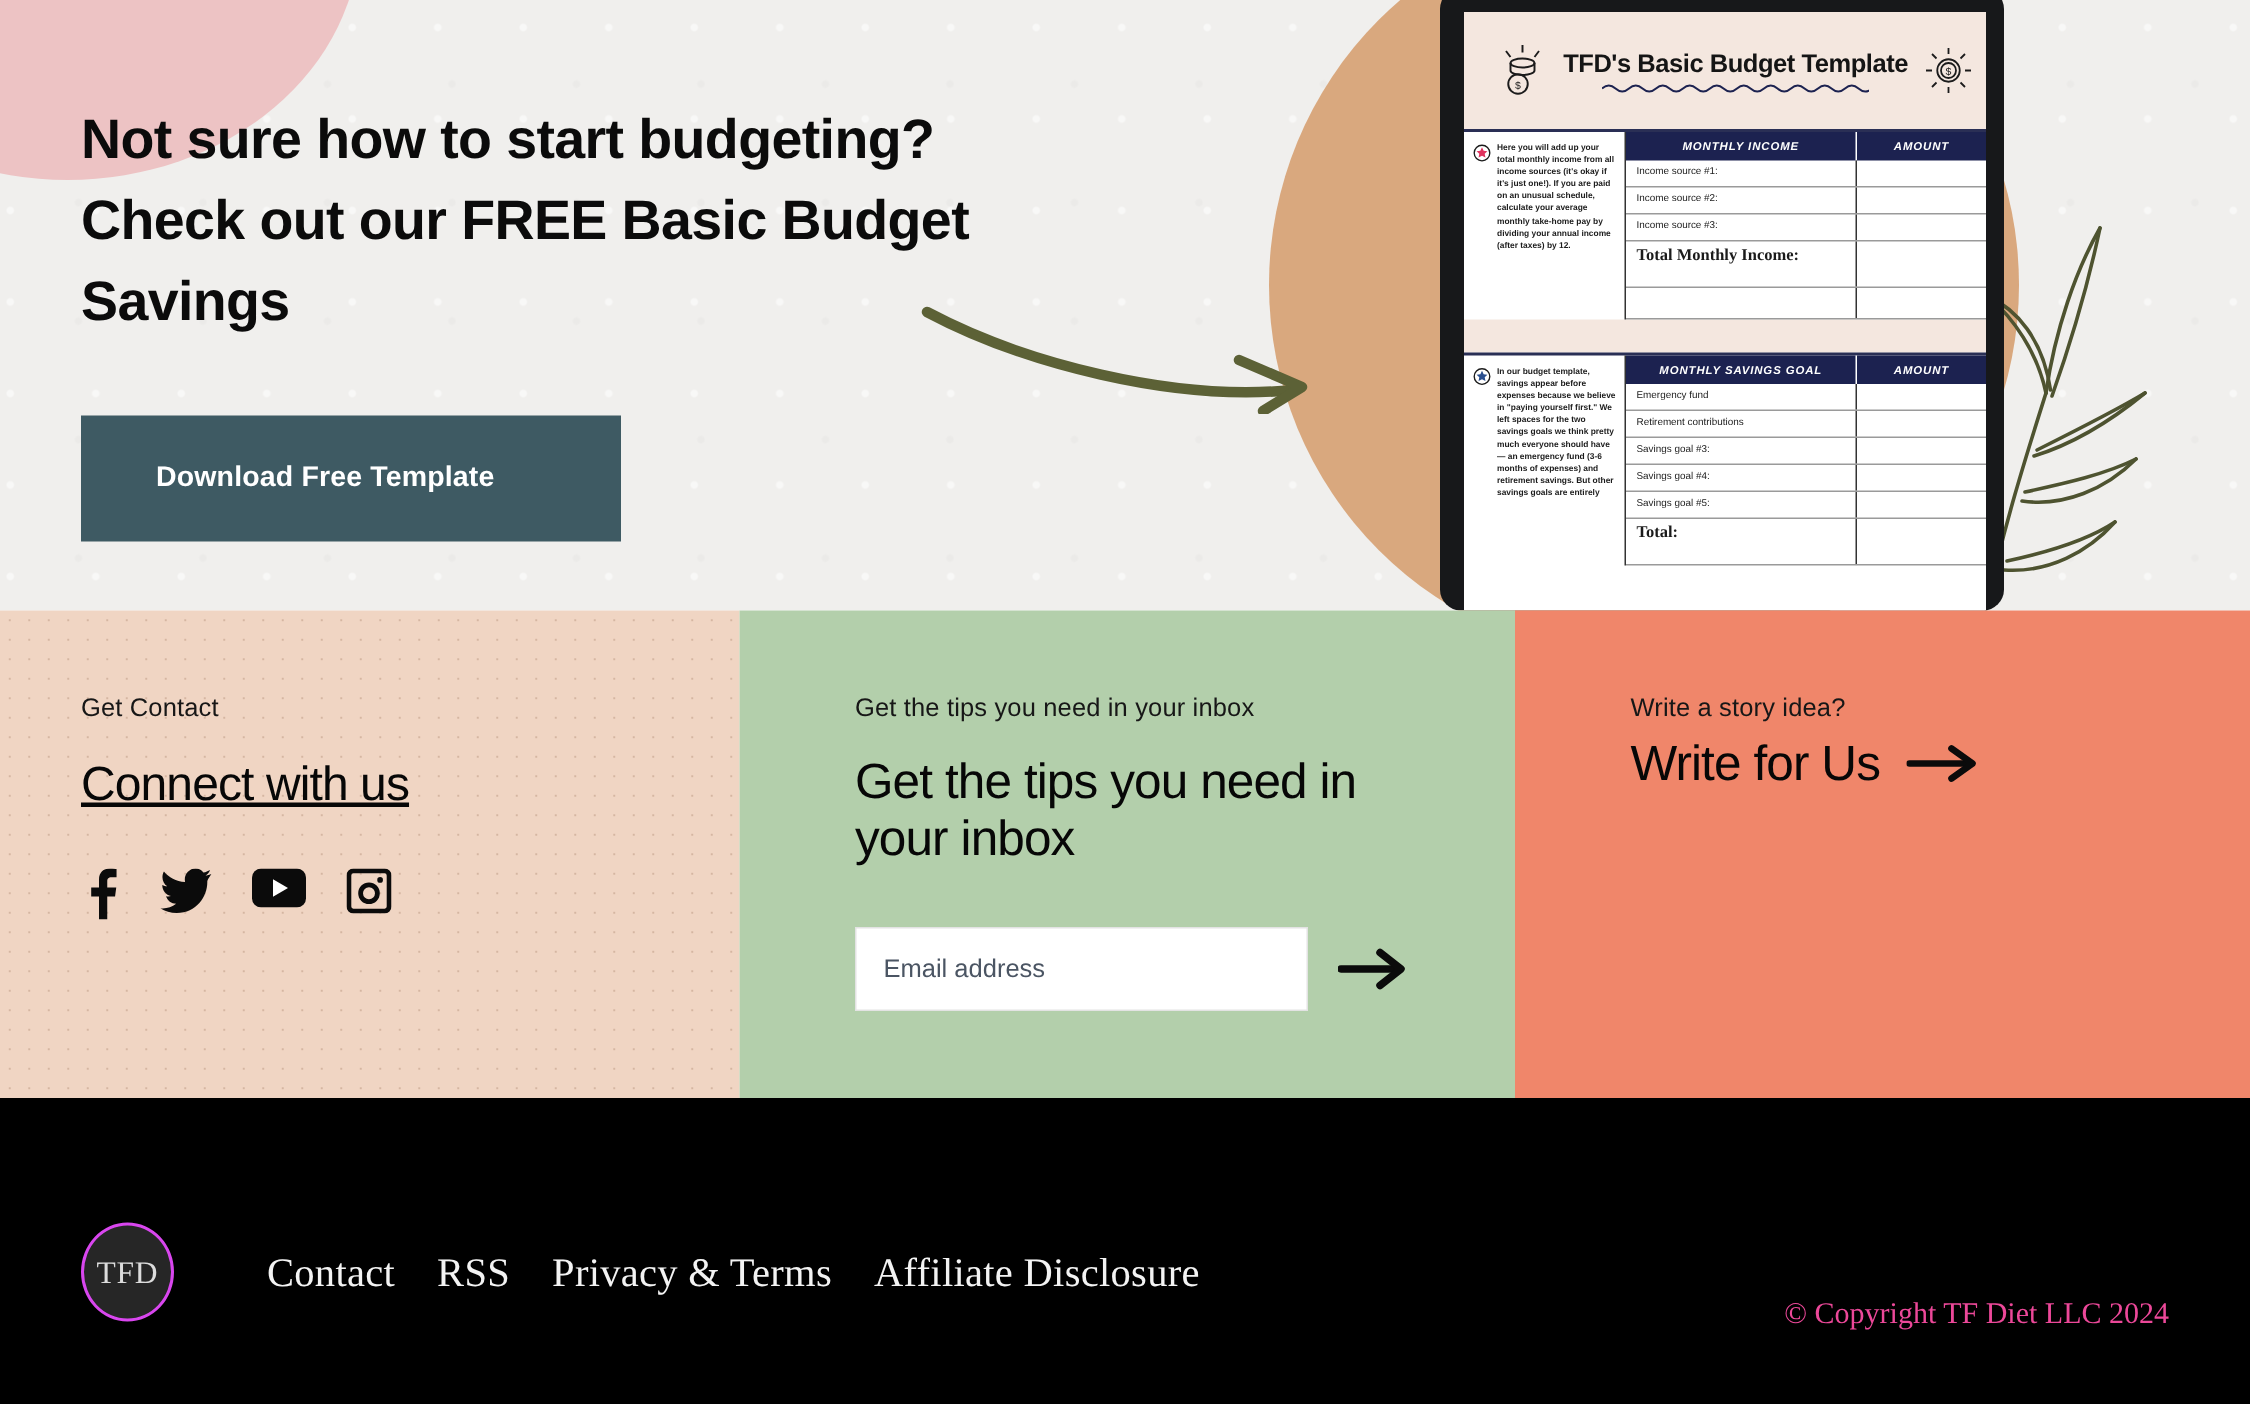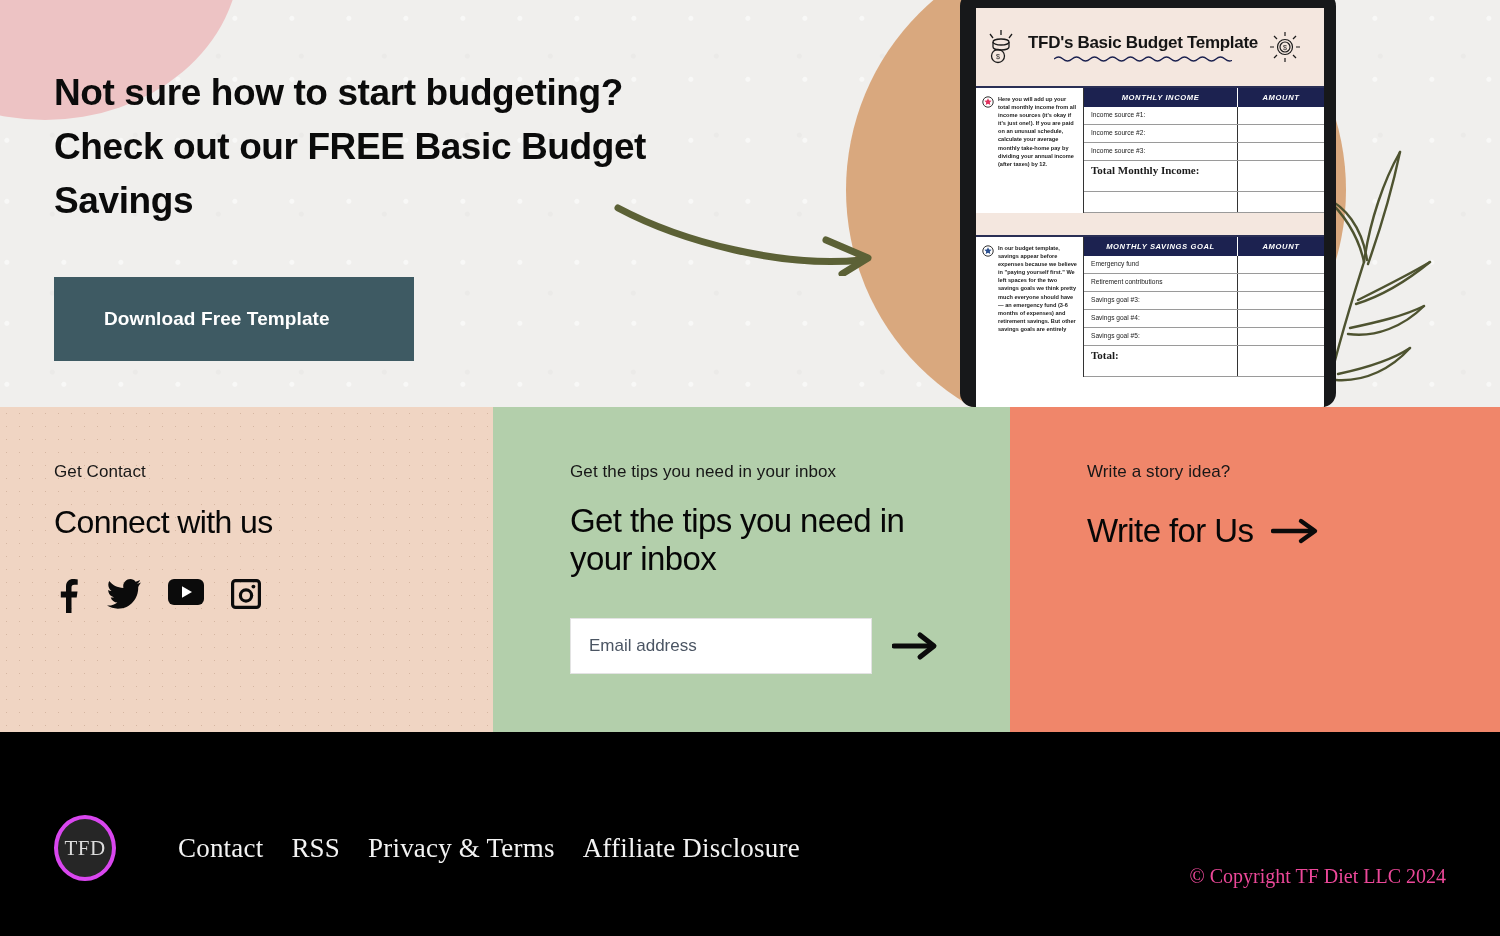--- a/index.html
+++ b/index.html
@@ -71,21 +71,21 @@
     overflow: hidden;
   }
   .doc {
     width: 100%; height: 100%;
     background: #ffffff;
     overflow: hidden;
   }
   .doc-head {
     background: #f4e7df;
     height: 78px;
-    display: flex; align-items: center; justify-content: flex-start;
+    display: flex; align-items: center; justify-content: flex-end;
     gap: 12px; padding: 0 10px;
   }
   .doc-title { font-size: 17px; font-weight: 800; color: #151515; letter-spacing: -.3px; }
   .doc-title-wrap { display: flex; flex-direction: column; align-items: center; }
   .squiggle { width: 178px; height: 7px; margin-top: 2px; }
 
   .doc-section { display: flex; border-top: 2px solid #2a2f55; }
   .doc-note {
     width: 108px; flex: 0 0 108px;
     padding: 7px 6px 8px 6px;
@@ -127,55 +127,55 @@
     background-size: 13px 13px;
     pointer-events: none;
   }
   .panel-news { left: 493px; width: 517px; background: #b3cfab; }
   .panel-write { left: 1010px; width: 490px; background: #f0866a; }
 
   .eyebrow { font-size: 17px; color: #171717; letter-spacing: .1px; }
   .panel-h { font-size: 32px; font-weight: 400; color: #070707; letter-spacing: -.6px; line-height: 37px; }
 
   .social-inner { position: absolute; left: 54px; top: 55px; }
-  .social-inner .panel-h { margin-top: 22px; }
+  .social-inner .panel-h { margin-top: 22px; text-decoration: underline; }
   .social-icons { display: flex; gap: 27px; margin-top: 38px; }
   .social-icons a { display: block; line-height: 0; }
 
   .news-inner { position: absolute; left: 570px; top: 55px; width: 400px; }
   .news-inner .panel-h { margin-top: 20px; font-size: 33px; line-height: 38px; }
   .news-form { display: flex; align-items: center; gap: 20px; margin-top: 40px; }
   .email-input {
     width: 302px; height: 56px;
     background: #ffffff; border: 1px solid #e3e3e3;
     font-family: "Liberation Sans", sans-serif;
     font-size: 17px; color: #000000; padding: 0 18px;
   }
   .email-input::placeholder { color: #4b5563; }
   .submit-arrow { background: none; border: none; cursor: pointer; line-height: 0; padding: 0; }
 
   .write-inner { position: absolute; left: 1087px; top: 55px; }
   .write-link {
     display: flex; align-items: center; gap: 18px;
-    margin-top: 30px; text-decoration: none; color: #070707;
+    margin-top: 8px; text-decoration: none; color: #070707;
   }
   .write-link .panel-h { font-size: 33px; }
 
   
   .bottombar {
     position: absolute; left: 0; top: 732px;
     width: 1500px; height: 204px; background: #000000;
   }
   .bottom-left {
     position: absolute; left: 54px; top: 815px;
     display: flex; align-items: center; gap: 0;
   }
   .tfd-logo {
     width: 62px; height: 66px; border-radius: 50%;
-    border: 4px solid #d946ef; background: #262626;
+    border: 2px solid #d946ef; background: #262626;
     display: flex; align-items: center; justify-content: center;
     color: #dcdcdc; font-family: "Liberation Serif", serif;
     font-size: 21px; letter-spacing: .5px;
   }
   .footer-nav { display: flex; gap: 28px; margin-left: 62px; }
   .footer-nav a {
     color: #f3f3f3; text-decoration: none;
     font-family: "Liberation Serif", serif;
     font-size: 27px; letter-spacing: .2px; white-space: nowrap;
   }

